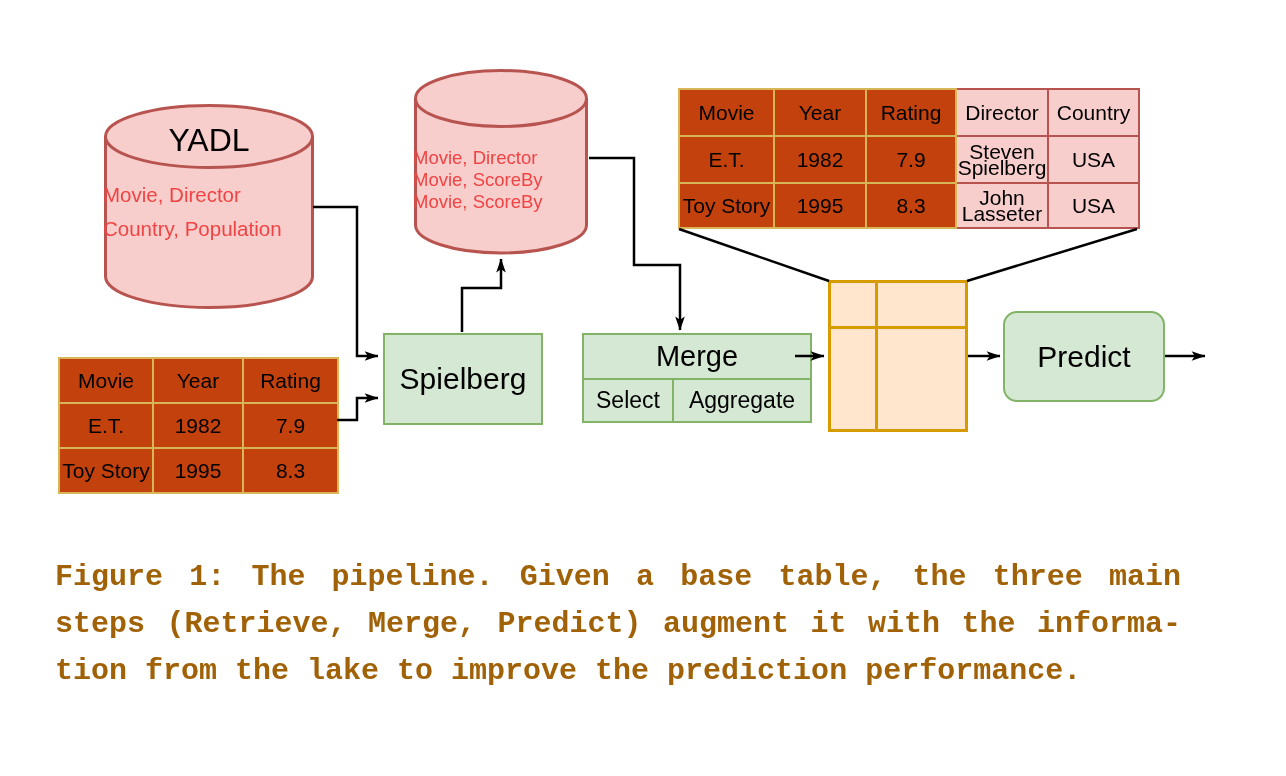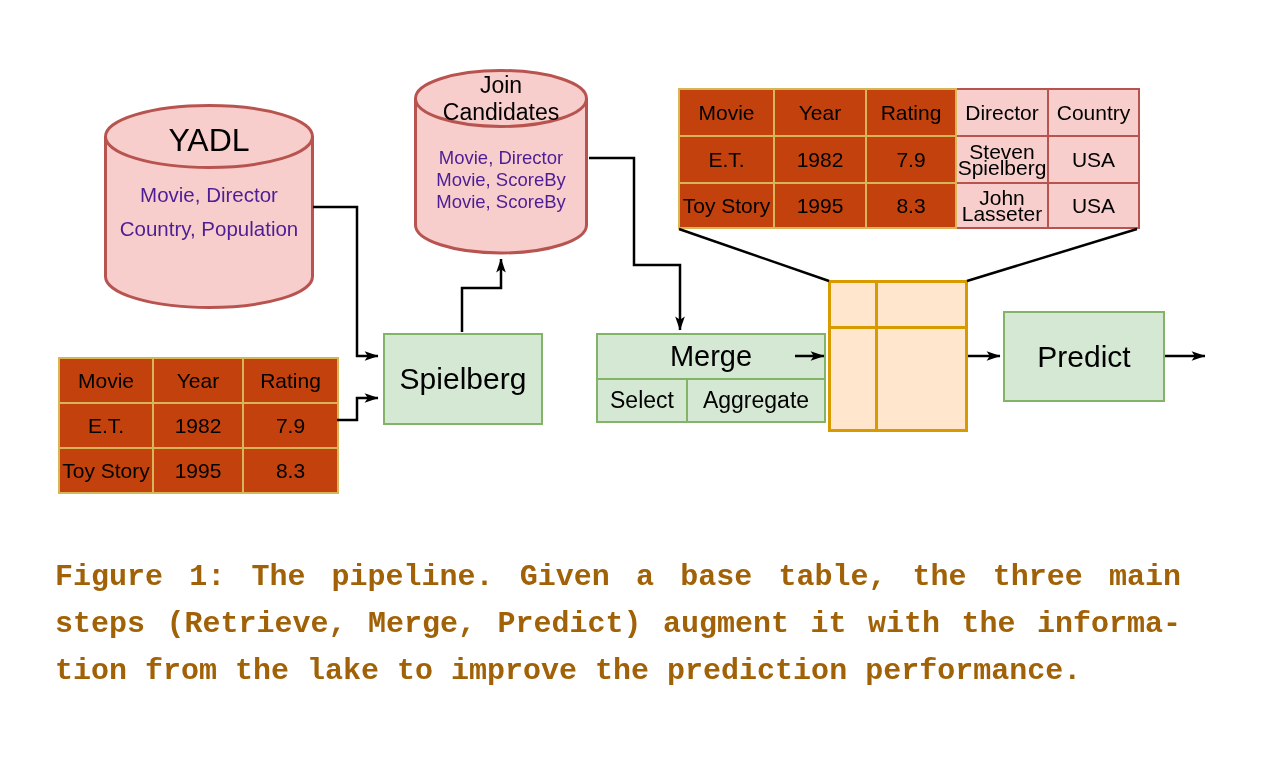--- a/index.html
+++ b/index.html
@@ -21,21 +21,21 @@
 
   
   .cyl { z-index: 2; }
   .cyl svg { position: absolute; left: 0; top: 0; }
   .cyl .cyl-title {
     position: absolute; left: 0; width: 100%;
     text-align: center; font-size: 30px; line-height: 30px; color: #000;
   }
   .cyl .cyl-items {
     position: absolute; left: 0; width: 100%;
-    text-align: center; color: #4c1d95;
+    text-align: left; color: #ef4444;
   }
   .cyl .cyl-items div { white-space: nowrap; }
 
   
   table.dtab { border-collapse: collapse; table-layout: fixed; z-index: 2; background: transparent; }
   table.dtab td, table.dtab th {
     text-align: center; vertical-align: middle;
     font-weight: normal; font-size: 21px; padding: 0;
     overflow: hidden;
   }
@@ -119,22 +119,20 @@
       <div>Movie, Director</div>
       <div>Country, Population</div>
     </div>
   </div>
 
   <div class="abs cyl" style="left:413px; top:68px; width:176px; height:188px;">
     <svg width="176" height="188" viewBox="0 0 176 188">
       <path d="M2.5 30.5 V157 A85.5 28 0 0 0 173.5 157 V30.5" fill="#f8cecc" stroke="#b85450" stroke-width="3"></path>
       <ellipse cx="88" cy="30.5" rx="85.5" ry="28" fill="#f8cecc" stroke="#b85450" stroke-width="3"></ellipse>
     </svg>
-    <div class="cyl-title preline" style="top:4px; font-size:23px; line-height:27px;">Join
-Candidates</div>
     <div class="cyl-items" style="top:79px; font-size:18.5px; line-height:22px;">
       <div>Movie, Director</div>
       <div>Movie, ScoreBy</div>
       <div>Movie, ScoreBy</div>
     </div>
   </div>
 
   <table class="dtab abs" style="left:58px; top:357px;">
     <colgroup>
         <col style="width:94px">
@@ -192,38 +190,38 @@
 Lasseter</td>
         <td class="cell-p">USA</td>
       </tr>
     </tbody>
   </table>
 
   <div class="abs gbox" style="left:383px; top:333px; width:160px; height:92px;">
     <span>Spielberg</span>
   </div>
 
-  <div class="abs merge-wrap" style="left:596px; top:333px; width:230px; height:90px;">
+  <div class="abs merge-wrap" style="left:582px; top:333px; width:230px; height:90px;">
     <div class="merge-head">
       <span>Merge</span>
     </div>
     <div class="merge-cell" style="left:0; width:92px;">
       <span>Select</span>
     </div>
     <div class="merge-cell" style="left:90px; width:140px;">
       <span>Aggregate</span>
     </div>
   </div>
 
   <div class="abs joined" style="left:828px; top:280px; width:140px; height:152px;">
     <div class="h-div"></div>
     <div class="v-div"></div>
   </div>
 
-  <div class="abs gbox" style="left:1003px; top:311px; width:162px; height:91px;">
+  <div class="abs gbox" style="left:1003px; top:311px; width:162px; height:91px;border-radius:14px;">
     <span>Predict</span>
   </div>
 
   <div class="caption">
     <div class="cap-line just">Figure 1: The pipeline. Given a base table, the three main</div>
     <div class="cap-line just">steps (Retrieve, Merge, Predict) augment it with the informa-</div>
     <div class="cap-line">tion from the lake to improve the prediction performance.</div>
   </div>
 
 </div>

